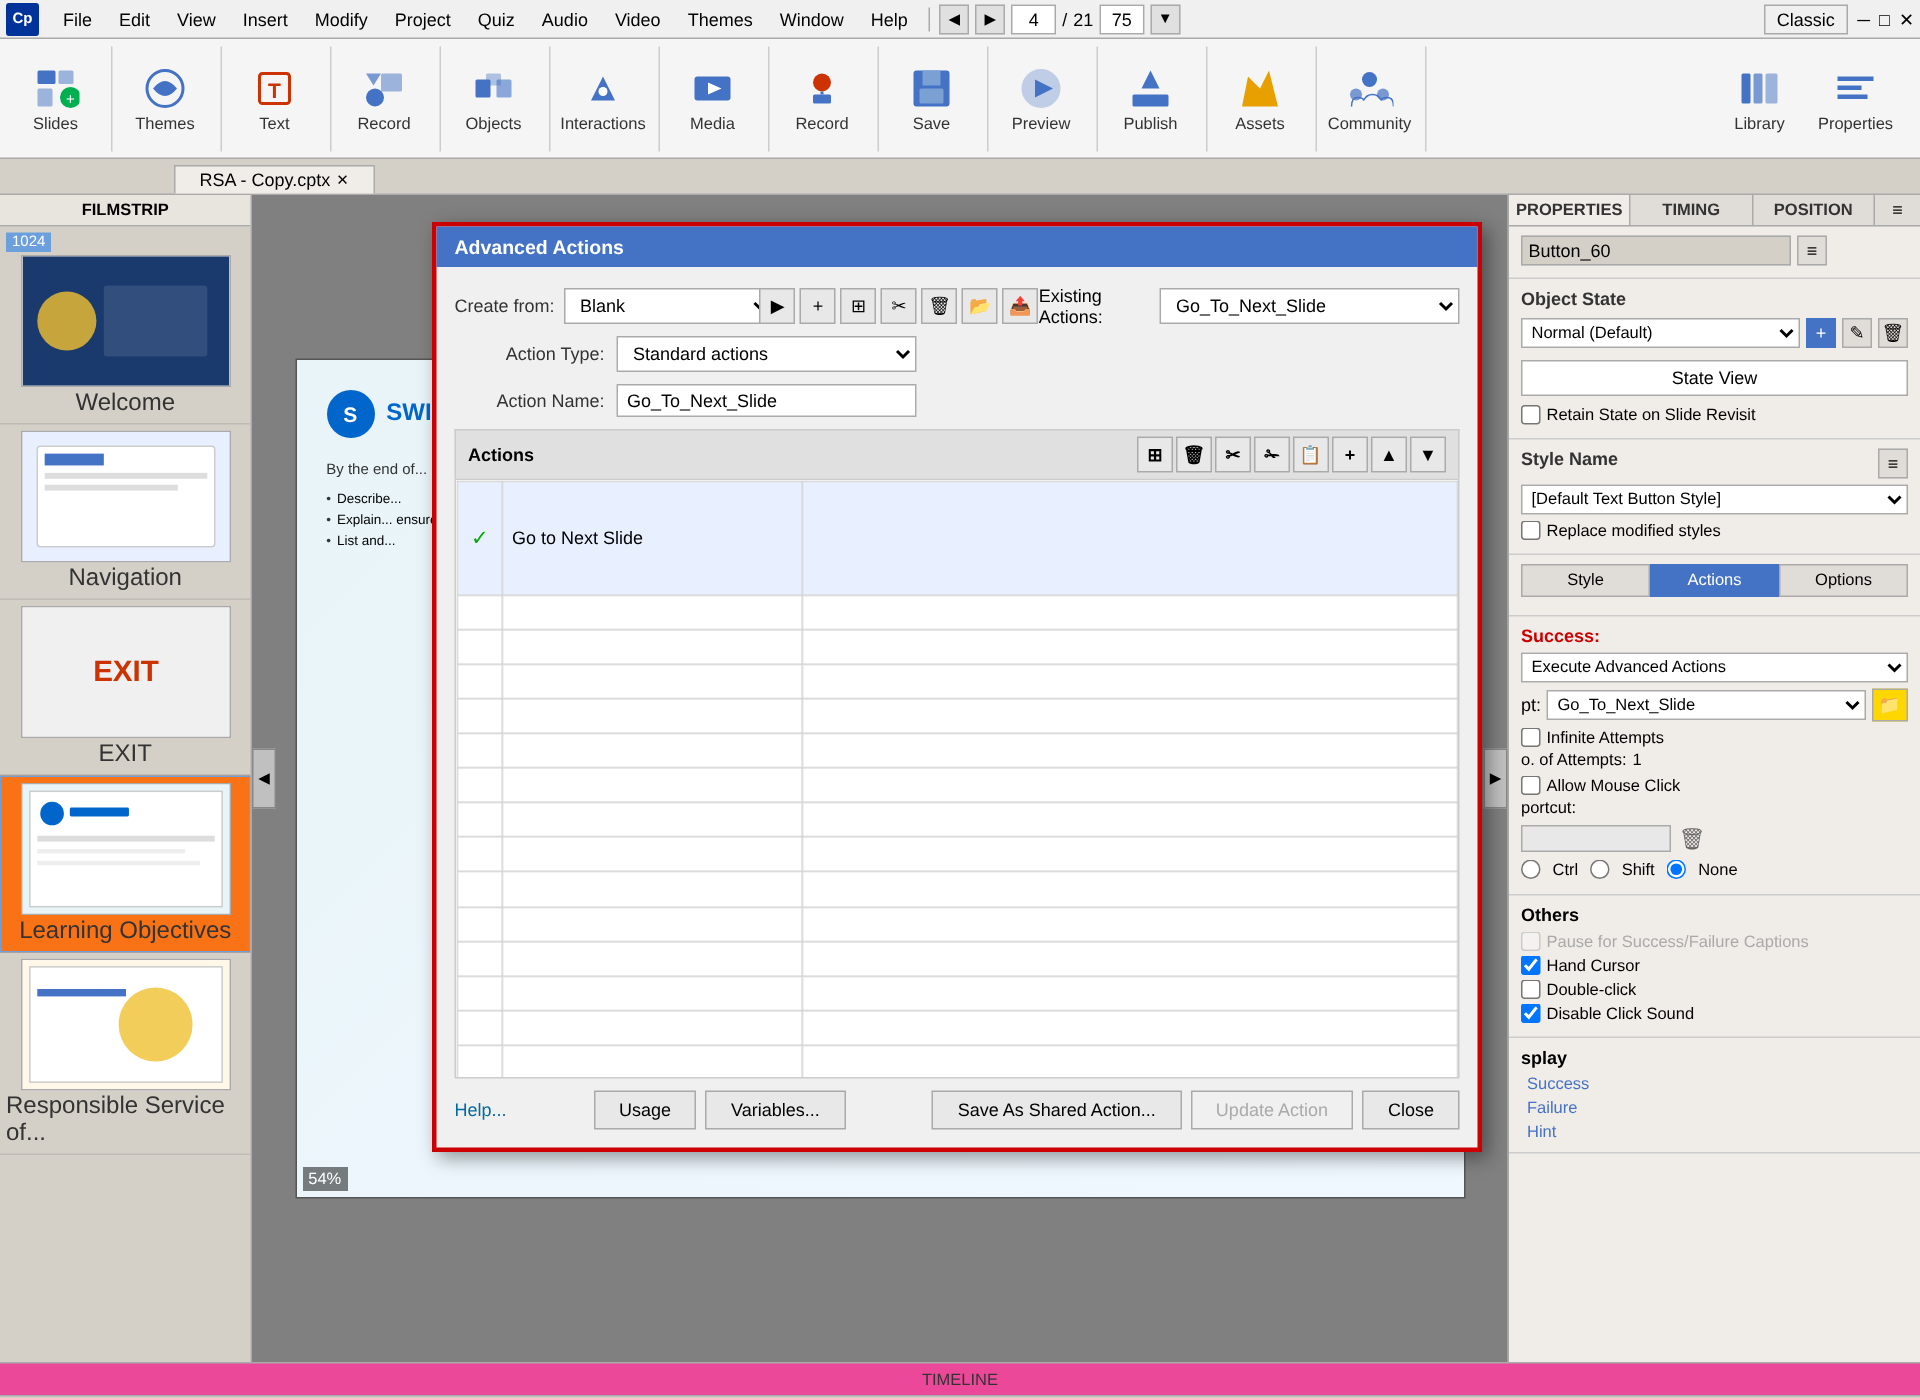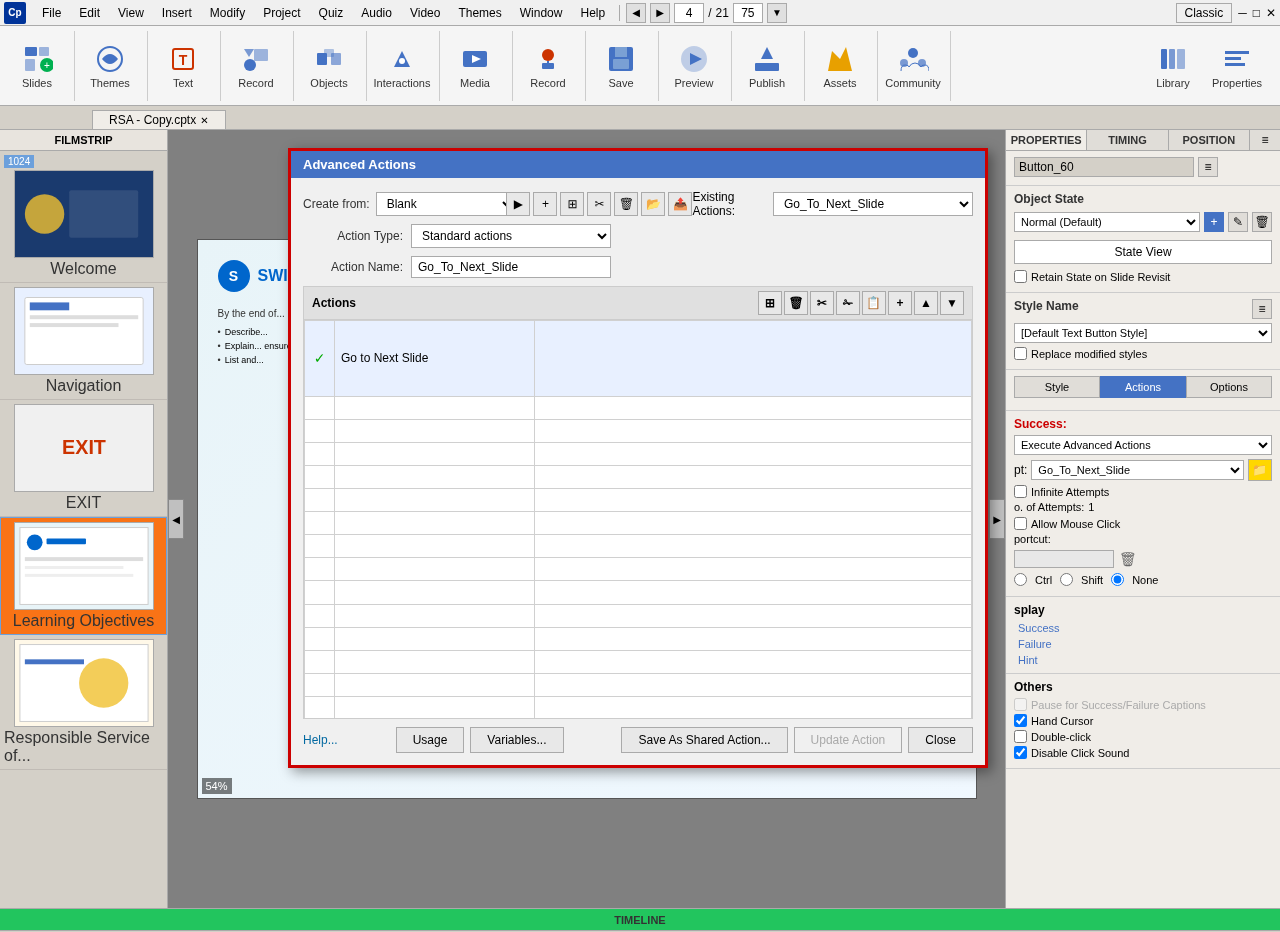--- a/index.html
+++ b/index.html
@@ -68,21 +68,21 @@
     .attempts-row { display: flex; align-items: center; gap: 4px; font-size: 11px; margin-bottom: 4px; }
     .radio-group { display: flex; align-items: center; gap: 8px; font-size: 11px; margin-bottom: 4px; }
     .shortcut-input { width: 100px; border: 1px solid #aaa; padding: 2px; font-size: 11px; background: #e8e8e8; }
     .delete-btn { width: 20px; height: 20px; display: flex; align-items: center; justify-content: center; cursor: pointer; color: #666; font-size: 14px; }
     .display-label { font-size: 12px; font-weight: bold; margin-bottom: 4px; }
     .display-items { display: flex; flex-direction: column; gap: 2px; }
     .display-item { font-size: 11px; color: #4472c4; cursor: pointer; padding: 1px 4px; }
     .others-label { font-size: 12px; font-weight: bold; margin-bottom: 4px; }
 
     
-    #timeline { height: 22px; background: #22c55e; border-top: 1px solid #aaa; display: flex; align-items: center; justify-content: center; font-size: 11px; font-weight: bold; color: #333; text-align: center; }
+    #timeline { height: 22px; background: #ec4899; border-top: 1px solid #aaa; display: flex; align-items: center; justify-content: center; font-size: 11px; font-weight: normal; color: #333; text-align: center; }
 
     
     #statusbar { height: 26px; background: #d4d0c8; border-top: 1px solid #aaa; display: flex; align-items: center; padding: 0 8px; font-size: 11px; color: #333; }
 
     
     #dialog-overlay { position: fixed; top: 0; left: 0; width: 1280px; height: 932px; z-index: 100; pointer-events: none; }
     #advanced-actions-dialog { position: absolute; top: 148px; left: 288px; width: 700px; background: #f0f0f0; border: 3px solid #cc0000; box-shadow: 4px 4px 12px rgba(0,0,0,0.4); pointer-events: all; }
     .dialog-title { background: #4472c4; color: white; padding: 6px 12px; font-size: 13px; font-weight: bold; display: flex; align-items: center; justify-content: space-between; }
     .dialog-body { padding: 12px; }
     .dialog-form-row { display: flex; align-items: center; margin-bottom: 8px; gap: 8px; }
@@ -320,21 +320,21 @@
             <rect x="4" y="8" width="24" height="3" fill="#4472c4"></rect>
             <rect x="4" y="14" width="16" height="3" fill="#4472c4"></rect>
             <rect x="4" y="20" width="20" height="3" fill="#4472c4"></rect>
           </svg>
       </div>
       <span class="tool-label">Properties</span>
     </div>
   </div>
 </div>
 
-<div style="display:flex; background:#d4d0c8; border-bottom:1px solid #aaa; height:24px; align-items:flex-end; padding-left:92px;">
+<div style="display:flex; background:#d4d0c8; border-bottom:1px solid #aaa; height:24px; align-items:flex-end; padding-left:116px;">
   <div style="background:#f0ede8; border:1px solid #aaa; border-bottom:none; padding:2px 16px; font-size:12px; display:flex; align-items:center; gap:4px; cursor:pointer;">
     <span>RSA - Copy.cptx</span>
     <span style="font-size:10px; cursor:pointer;">✕</span>
   </div>
 </div>
 
 <div id="main">
 
   <div id="filmstrip">
     <div id="filmstrip-header">FILMSTRIP</div>
@@ -520,45 +520,45 @@
         <input type="radio" name="kbd" style="">
         <span>Ctrl</span>
         <input type="radio" name="kbd" style="">
         <span>Shift</span>
         <input type="radio" name="kbd" checked="" style="">
         <span>None</span>
       </div>
     </div>
 
     <div class="props-section">
+      <div class="others-label">Others</div>
+      <div class="checkbox-row">
+        <input type="checkbox" disabled="" style="">
+        <span style="color:#aaa;">Pause for Success/Failure Captions</span>
+      </div>
+      <div class="checkbox-row">
+        <input type="checkbox" checked="" style="">
+        <span>Hand Cursor</span>
+      </div>
+      <div class="checkbox-row">
+        <input type="checkbox" style="">
+        <span>Double-click</span>
+      </div>
+      <div class="checkbox-row">
+        <input type="checkbox" checked="" style="">
+        <span>Disable Click Sound</span>
+      </div>
+    </div>
+
+    <div class="props-section">
       <div class="display-label">splay</div>
       <div class="display-items">
         <div class="display-item">Success</div>
         <div class="display-item">Failure</div>
         <div class="display-item">Hint</div>
-      </div>
-    </div>
-
-    <div class="props-section">
-      <div class="others-label">Others</div>
-      <div class="checkbox-row">
-        <input type="checkbox" disabled="" style="">
-        <span style="color:#aaa;">Pause for Success/Failure Captions</span>
-      </div>
-      <div class="checkbox-row">
-        <input type="checkbox" checked="" style="">
-        <span>Hand Cursor</span>
-      </div>
-      <div class="checkbox-row">
-        <input type="checkbox" style="">
-        <span>Double-click</span>
-      </div>
-      <div class="checkbox-row">
-        <input type="checkbox" checked="" style="">
-        <span>Disable Click Sound</span>
       </div>
     </div>
   </div>
 </div>
 
 <div id="timeline">TIMELINE</div>
 
 <div id="statusbar">
   
   

